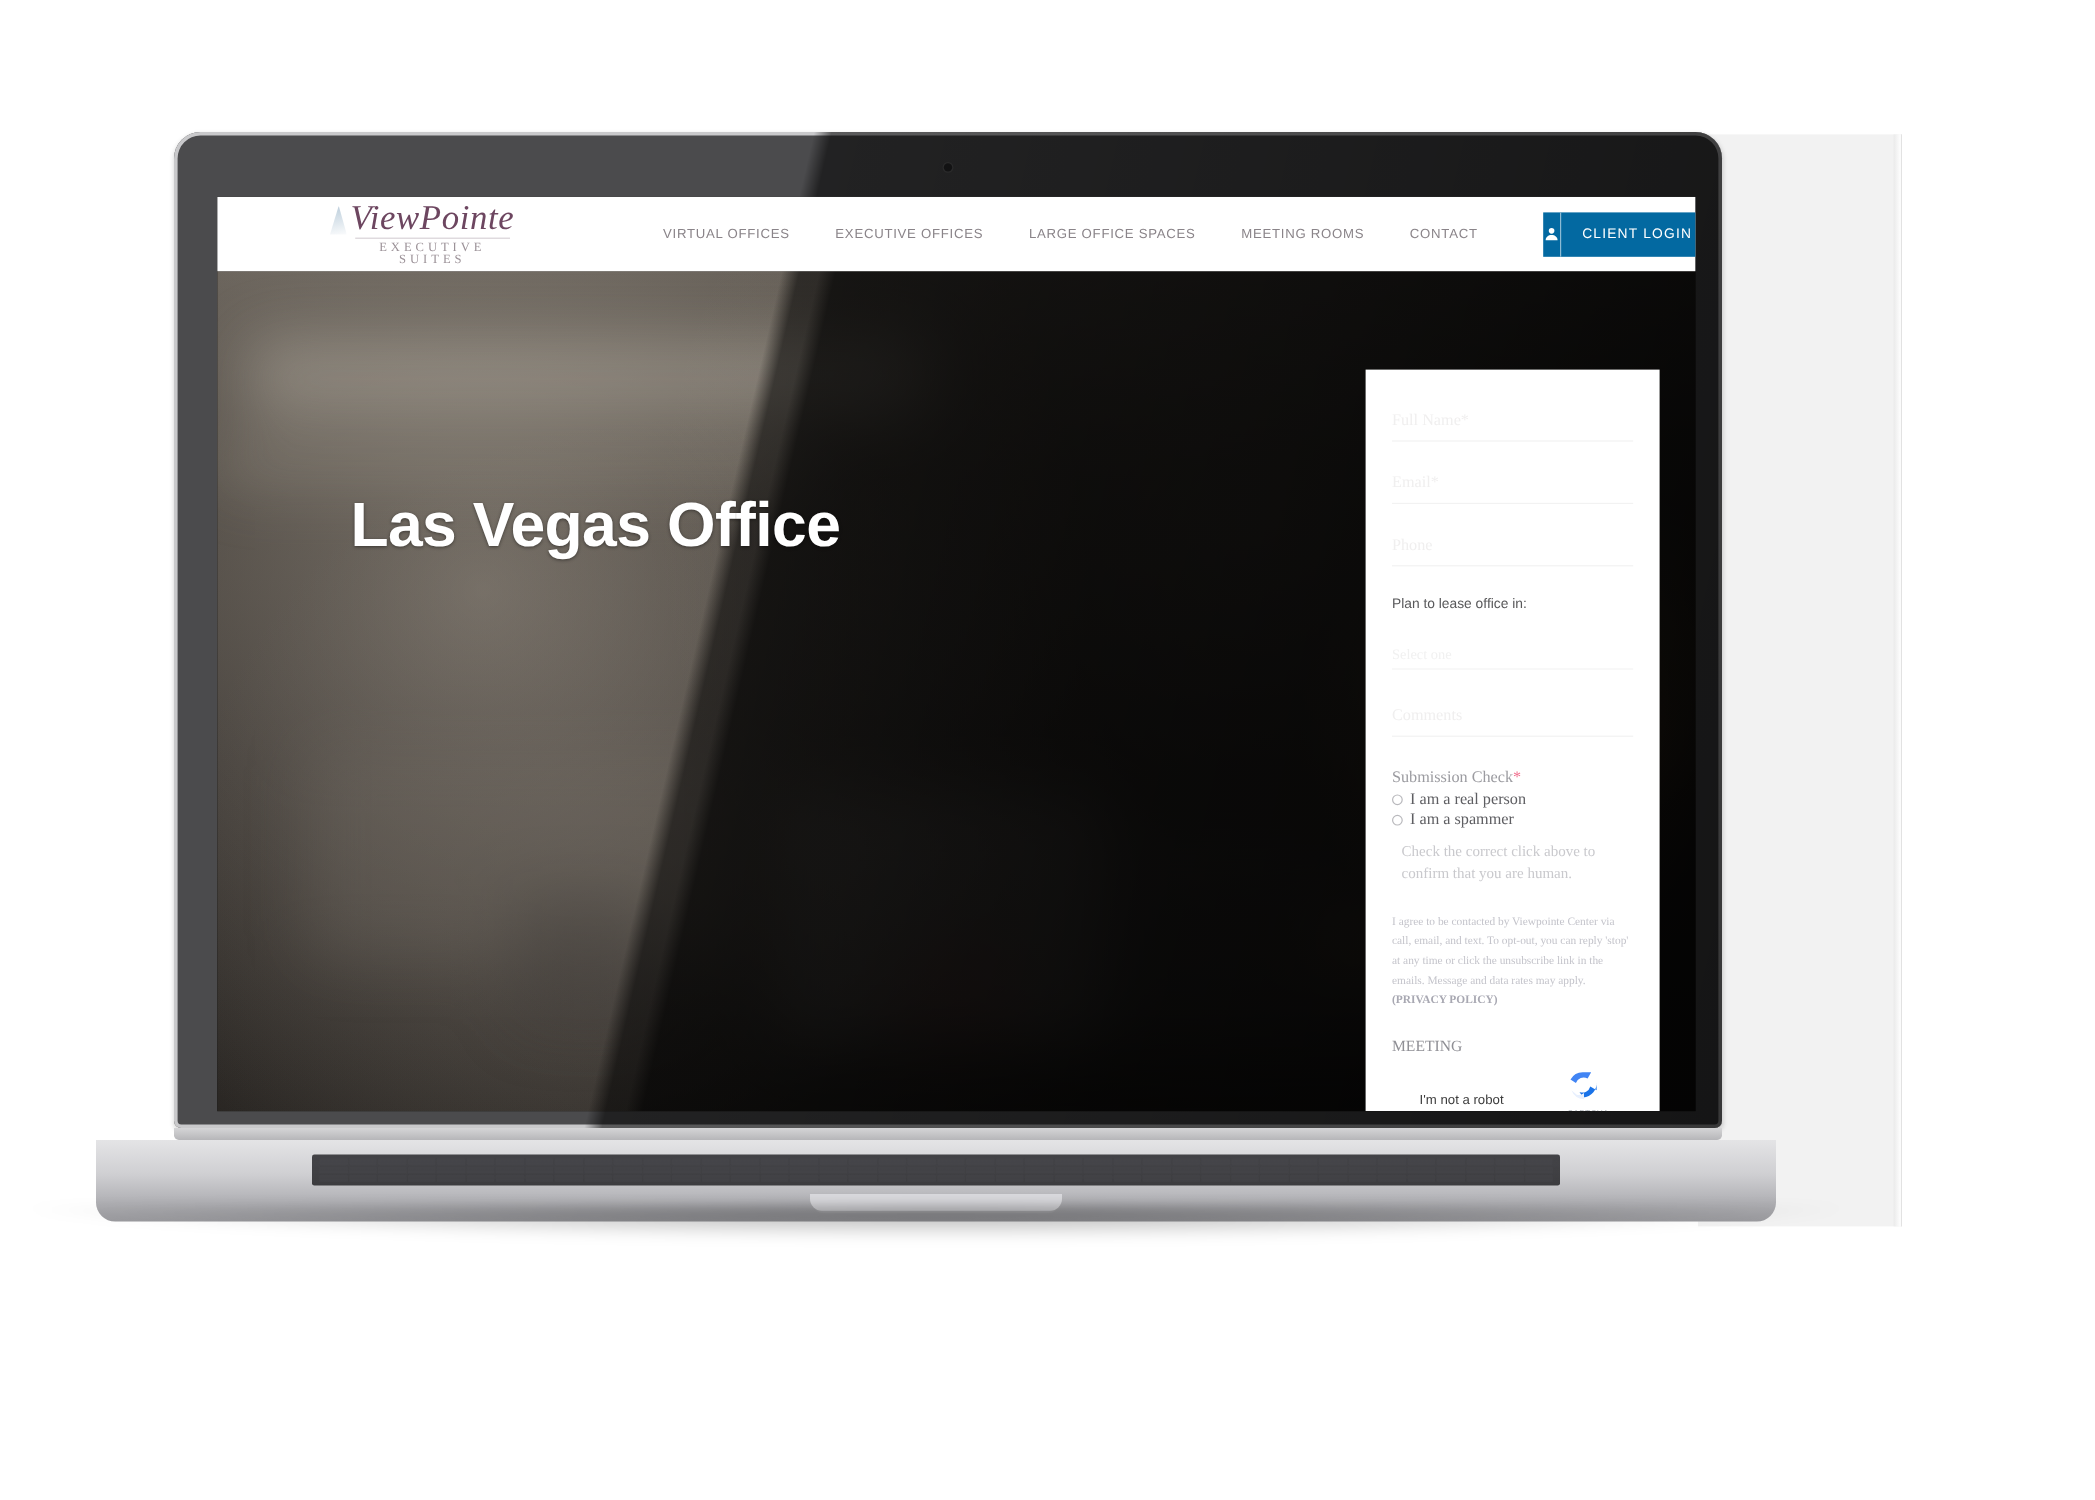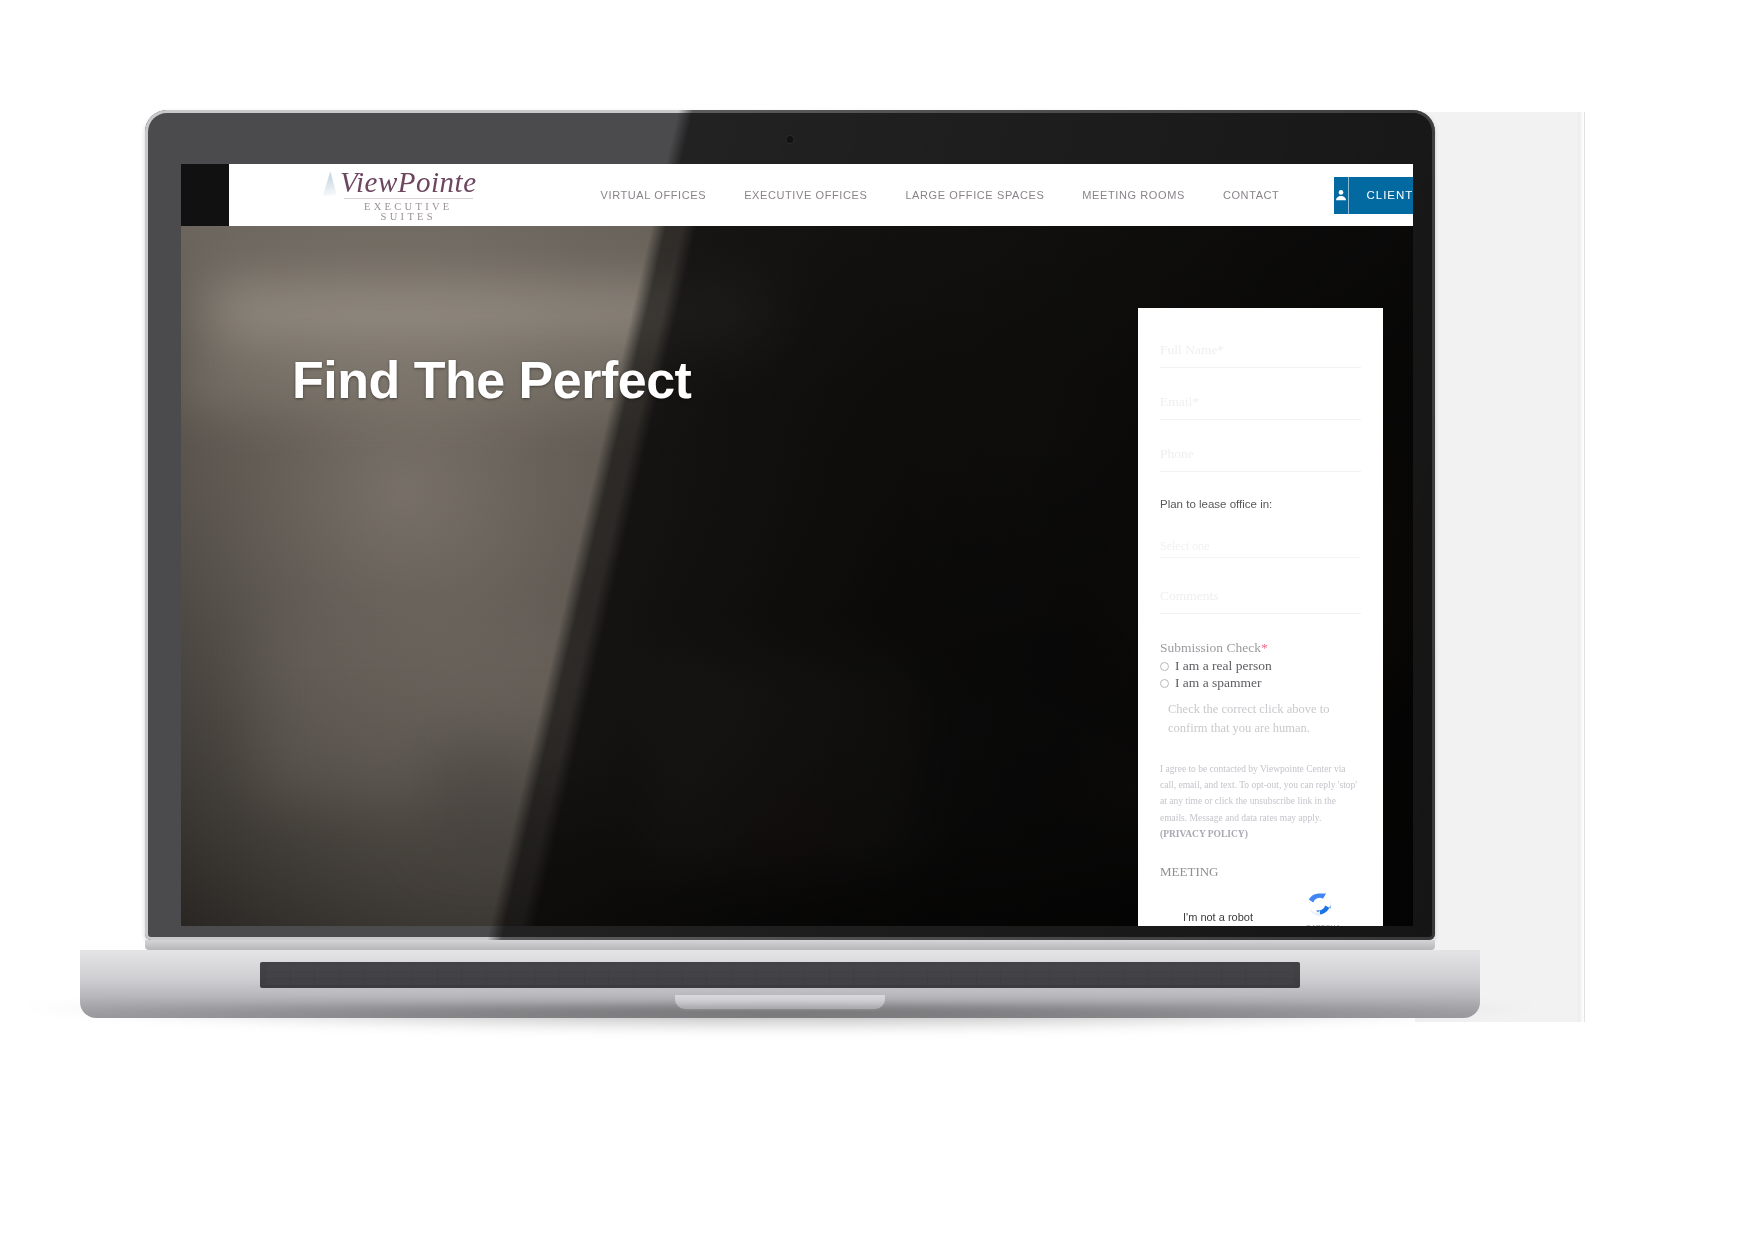--- a/index.html
+++ b/index.html
@@ -47,21 +47,21 @@
 
   
   .screen{
     position:absolute; left:36px; top:54px; width:1232px; height:762px;
     overflow:hidden; background:#111;
   }
 
   
   .site-header{
     position:relative; height:62px; background:#ffffff;
-    display:flex; align-items:center; z-index:5;margin-left:48px;
+    display:flex; align-items:center; z-index:5;
   }
   .logo{ margin-left:111px; width:165px; line-height:1; text-align:center; }
   .logo-main{
     font-family:"Liberation Serif", serif;
     font-style:italic; font-size:29px; color:#6d4660; letter-spacing:.5px;
     position:relative; display:inline-block;
   }
   .logo-main .v-mark{
     position:absolute; left:-17px; top:4px; width:14px; height:24px;
     background:linear-gradient(170deg, rgba(180,200,215,.9), rgba(230,235,240,.15));
@@ -277,21 +277,22 @@
             <span class="bs" style="left:91%;top:52%;width:7%;height:7%;border-radius:50%;background:rgba(240,186,104,.40)"></span>
             <span class="bs" style="left:74%;top:76%;width:8%;height:8%;border-radius:50%;background:rgba(235,180,100,.35)"></span>
             <span class="bs" style="left:20%;top:74%;width:10%;height:16%;background:rgba(60,56,54,.55)"></span>
             <span class="bs" style="left:46%;top:80%;width:8%;height:12%;background:rgba(170,70,70,.30)"></span>
           </div>
 
           <div class="hero-dark-wedge"></div>
 
           <div class="hero-copy">
             <h1 class="hero-title">
-              <span>Find The Perfect</span><br>
+              <br>
+              <span>Las Vegas Office</span>
             </h1>
           </div>
 
           <div class="form-card">
 
             <div class="f-field">
               <span class="f-ph">Full Name*</span>
             </div>
             <div class="f-field">
               <span class="f-ph">Email*</span>

